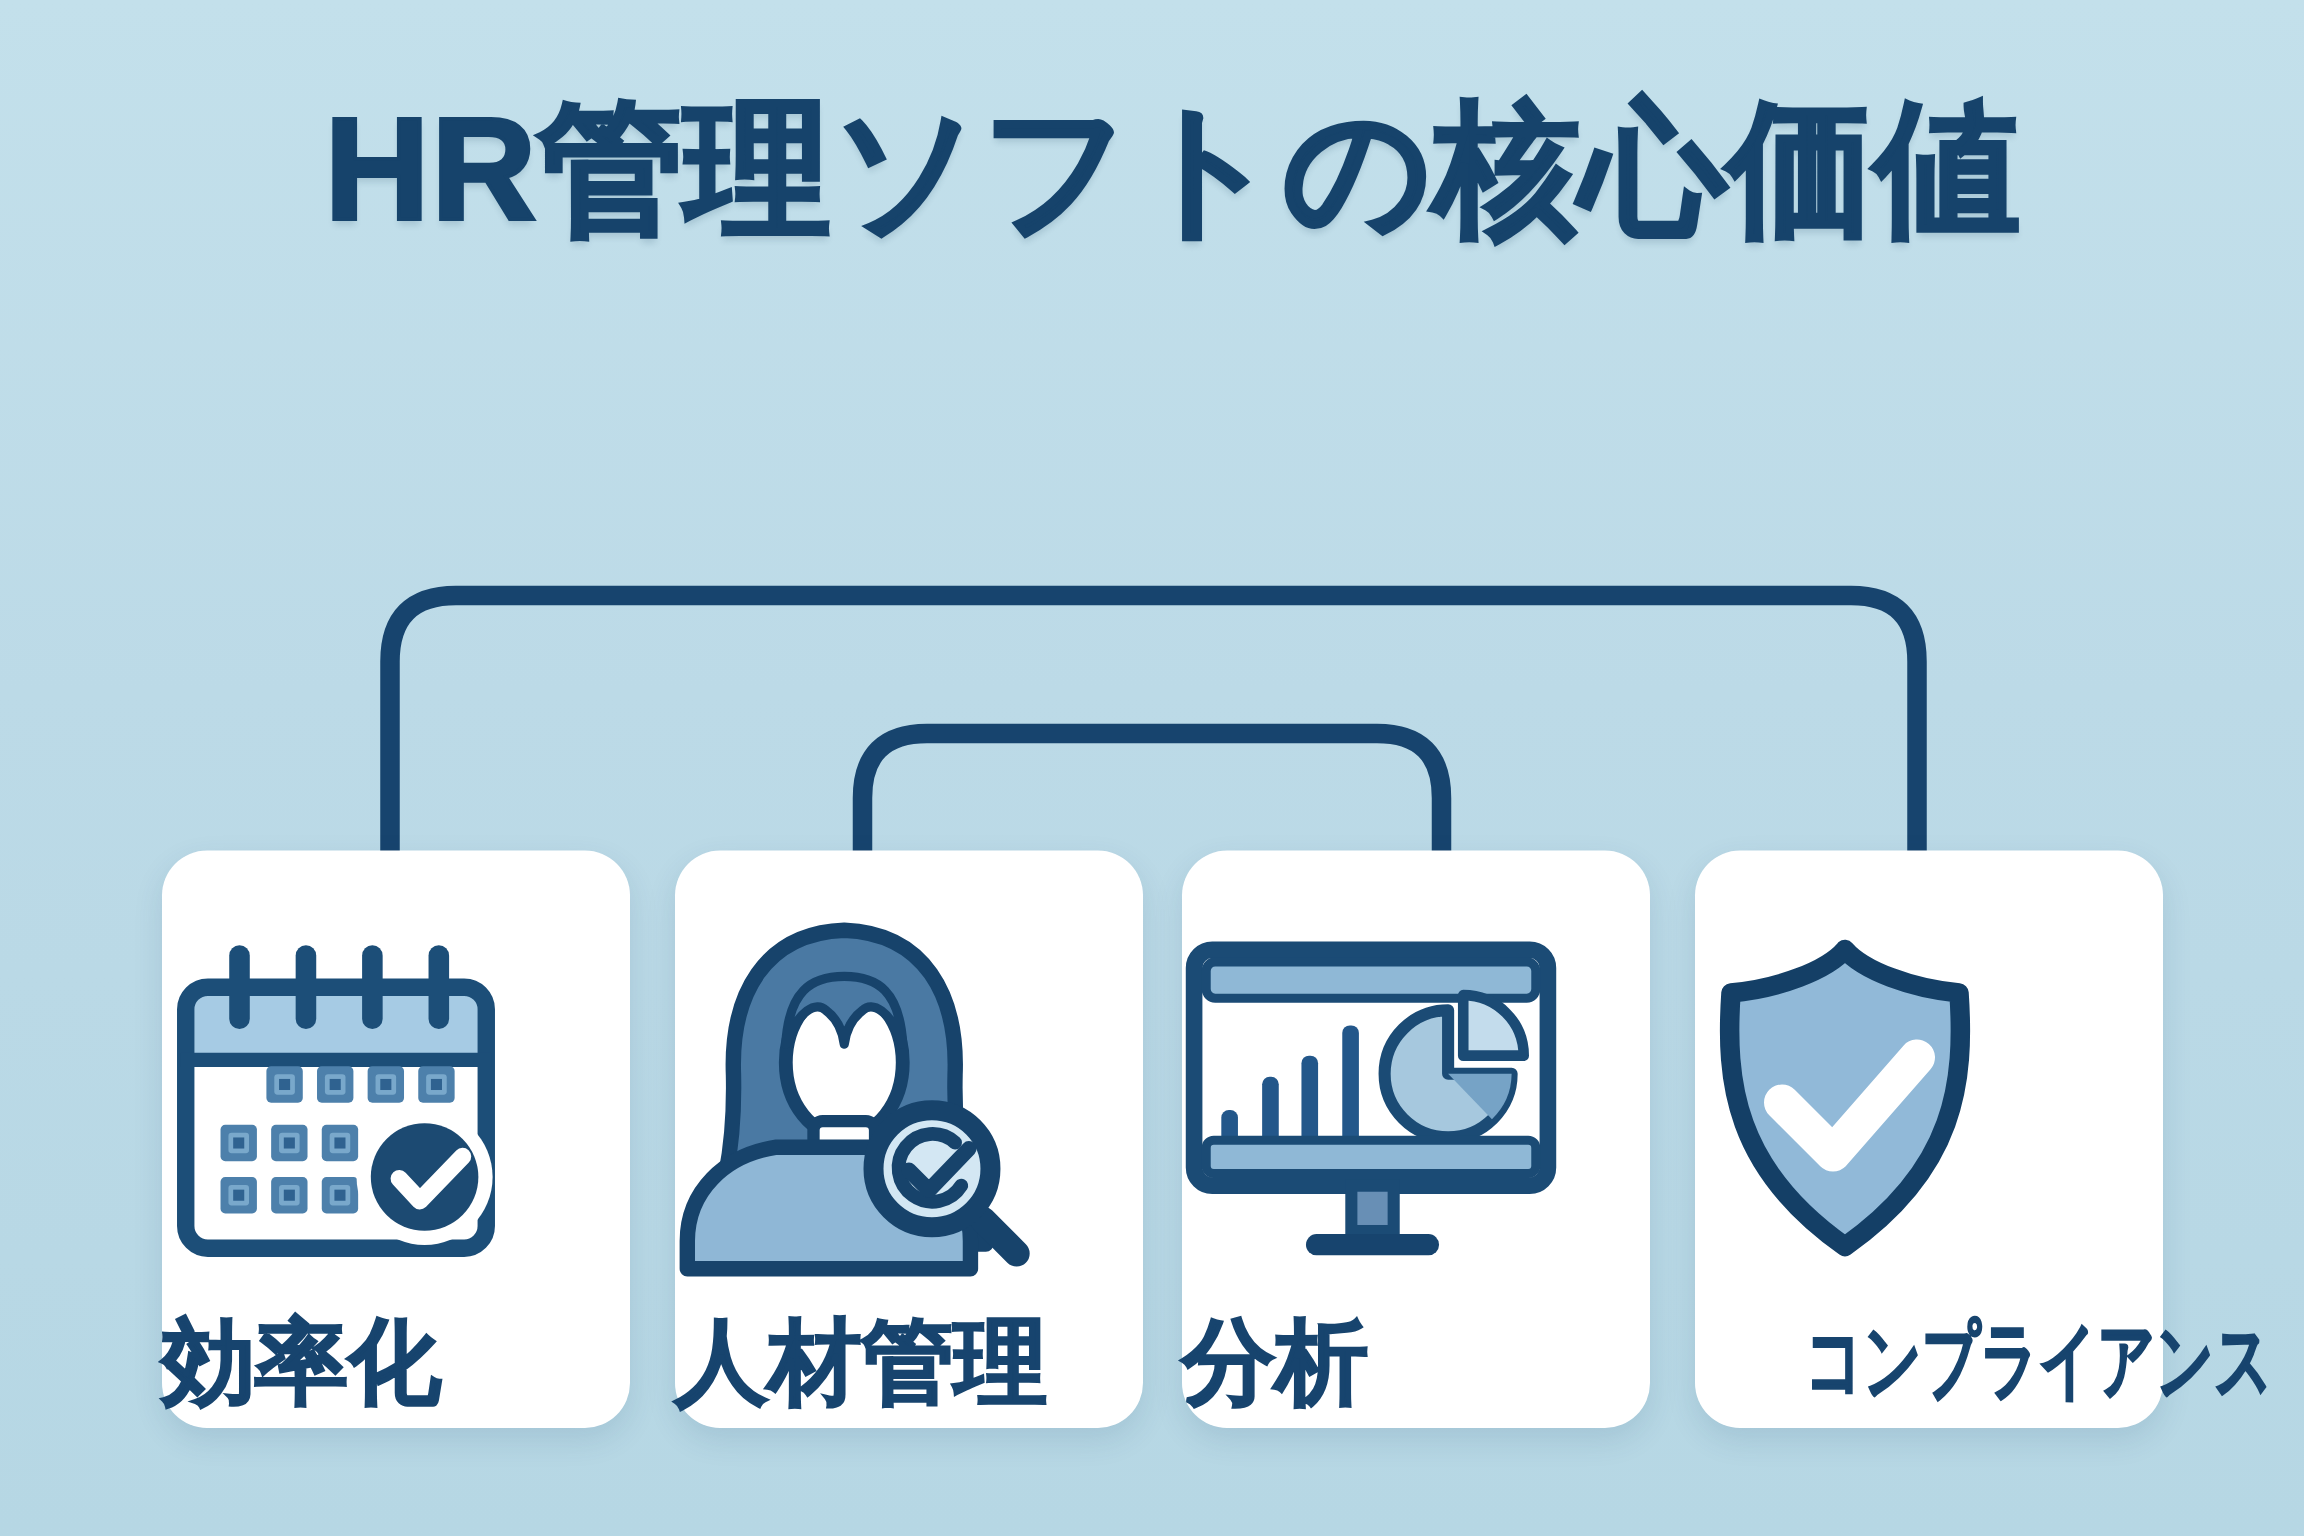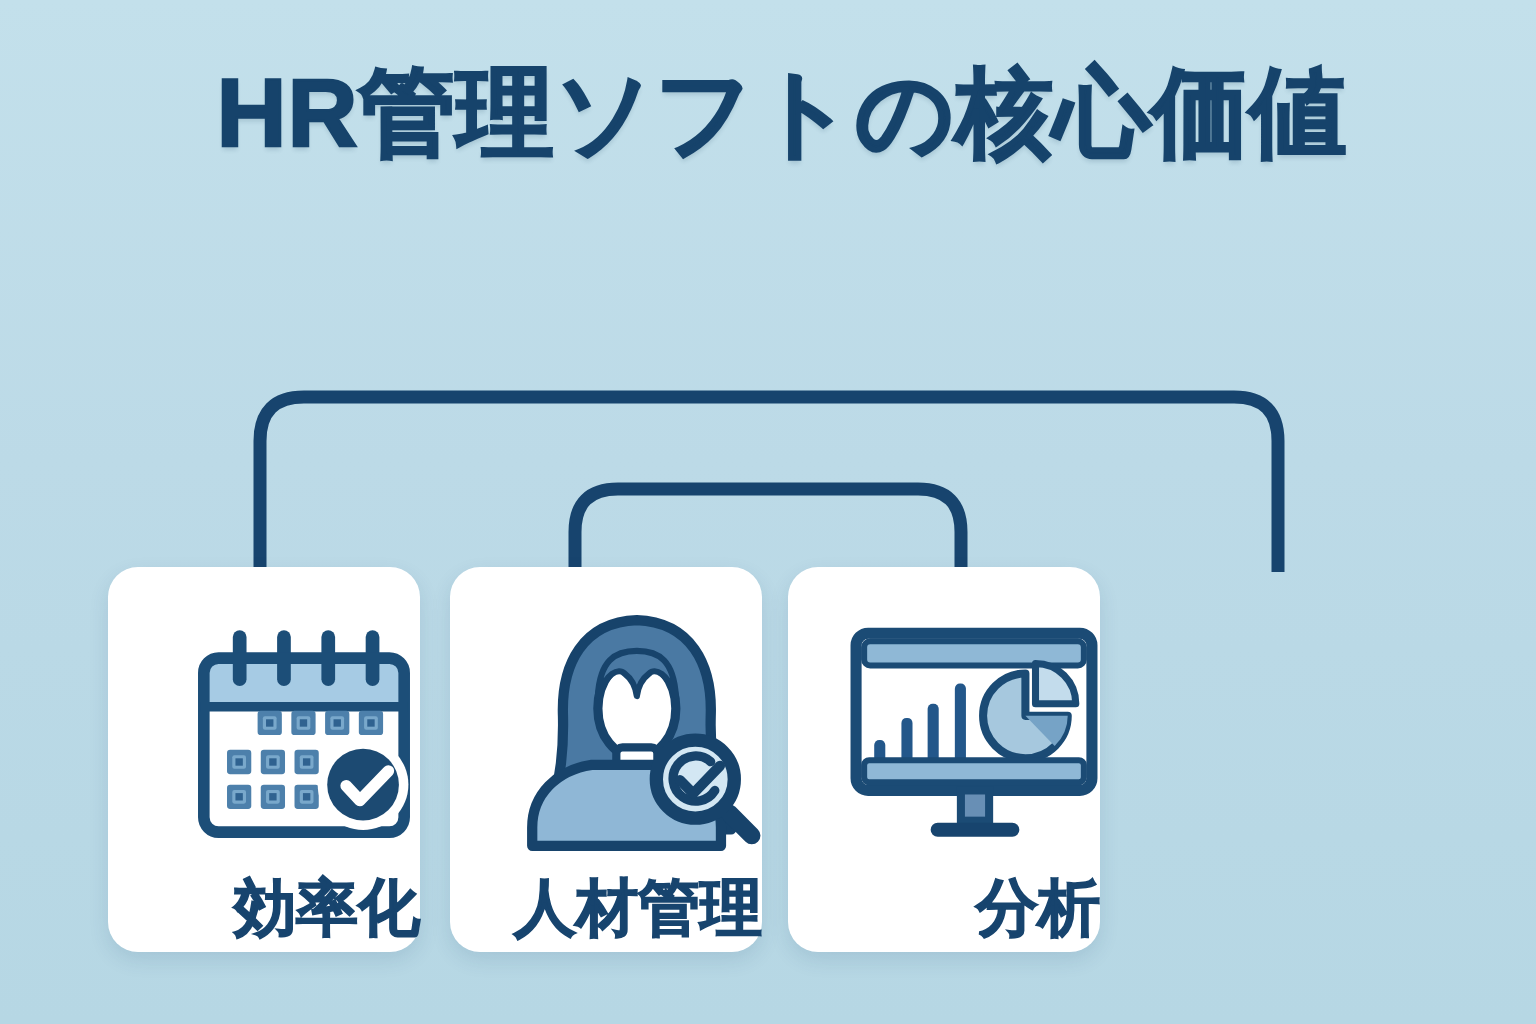--- a/index.html
+++ b/index.html
@@ -16,21 +16,21 @@
     color:#16436b;letter-spacing:1px;
     -webkit-text-stroke:2.5px #16436b;
     text-shadow:0 4px 4px rgba(20,60,90,0.15);
   }
   .connectors{position:absolute;left:0;top:0;z-index:1;}
   .conn{fill:none;stroke:#17446e;stroke-width:13;}
   .card{
     position:absolute;top:567px;width:312px;height:385px;
     background:#ffffff;border-radius:30px;z-index:2;
     box-shadow:0 8px 20px rgba(23,68,110,0.12);
-    display:flex;flex-direction:column;align-items:flex-end;
+    display:flex;flex-direction:column;align-items:flex-start;
     padding-top:36px;box-sizing:border-box;
   }
   .card1{left:108px;}
   .card2{left:450px;}
   .card3{left:788px;}
   .card4{left:1130px;}
   .icon-box{height:260px;display:flex;align-items:center;justify-content:center;}
   .label{
     flex:1;display:flex;align-items:center;justify-content:center;
     font-size:62px;font-weight:bold;color:#17446e;
@@ -149,15 +149,24 @@
         <path d="M176 90 L205 120 A42 42 0 0 0 218 90 Z" fill="#76a3c6"></path>
         <path d="M186 38 A40 40 0 0 1 226 78 L186 78 Z" fill="#c3dcec" stroke="#1b4b75" stroke-width="7" stroke-linejoin="round"></path>
         <rect x="16" y="134" width="218" height="22" rx="5" fill="#8fb8d6" stroke="#1b4b75" stroke-width="6"></rect>
         <rect x="112" y="164" width="28" height="30" fill="#688fb5" stroke="#1b4b75" stroke-width="8"></rect>
         <rect x="82" y="196" width="88" height="14" rx="7" fill="#17446e"></rect>
       </svg>
     </div>
     <div class="label">分析</div>
   </div>
 
+  <div class="card card4">
+    <div class="icon-box">
+      <svg width="200" height="224" viewBox="0 0 200 220">
+        <path d="M100 10 C88 24 56 36 24 39 C20 98 26 156 100 208 C174 156 180 98 176 39 C144 36 112 24 100 10 Z" fill="#91b9d8" stroke="#143f66" stroke-width="13" stroke-linejoin="round"></path>
+        <path d="M58 112 L92 146 L148 82" fill="none" stroke="#ffffff" stroke-width="24" stroke-linecap="round" stroke-linejoin="round"></path>
+      </svg>
+    </div>
+    <div class="label condensed">コンプライアンス</div>
+  </div>
 
 
 </div>
 
 </body></html>

